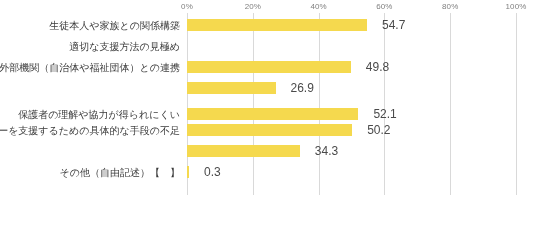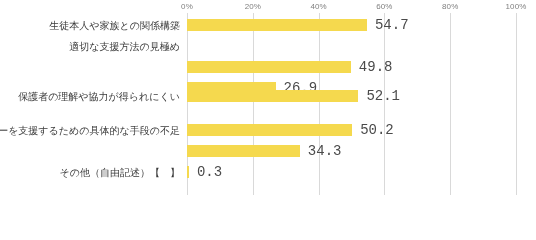--- a/index.html
+++ b/index.html
@@ -91,25 +91,24 @@
     transform: translateY(-50%);
     height: 12px;
     display: flex;
     align-items: center;
   }
   .bar {
     height: 12px;
     background: #f5d94e;
   }
   .bar-value {
-    font-size: 14px;
+    font-size: 12px;
     color: #4a4a4a;
-    margin-left: 8px;
+    margin-left: 15px;
     white-space: nowrap;
-    font-family: Liberation Mono, monospace;
   }
 </style>
 </head>
 <body>
 
 <div id="chart-root">
 
   <div id="axis-top">
       <div class="tick-label" style="left: 187px;">0%</div>
       <div class="tick-label" style="left: 252.8px;">20%</div>
@@ -133,32 +132,33 @@
         <div class="row-label">生徒本人や家族との関係構築</div>
         <div class="bar-wrap">
           <div class="bar" style="width: 179.963px; background: rgb(245, 217, 78);"></div>
           <span class="bar-value">54.7</span>
         </div>
       </div>
       <div class="row" style="top: 22px;">
         <div class="row-label">適切な支援方法の見極め</div>
       </div>
       <div class="row" style="top: 43px;">
+        <div class="row-label">外部機関（自治体や福祉団体）との連携</div>
         <div class="bar-wrap">
           <div class="bar" style="width: 163.842px; background: rgb(245, 217, 78);"></div>
           <span class="bar-value">49.8</span>
         </div>
       </div>
       <div class="row" style="top: 64px;">
         <div class="bar-wrap">
           <div class="bar" style="width: 88.501px; background: rgb(245, 217, 78);"></div>
           <span class="bar-value">26.9</span>
         </div>
       </div>
-      <div class="row" style="top: 72px;">
+      <div class="row" style="top: 90px;">
         <div class="row-label">保護者の理解や協力が得られにくい</div>
         <div class="bar-wrap">
           <div class="bar" style="width: 171.409px; background: rgb(245, 217, 78);"></div>
           <span class="bar-value">52.1</span>
         </div>
       </div>
       <div class="row" style="top: 106px;">
         <div class="row-label">ヤングケアラーを支援するための具体的な手段の不足</div>
         <div class="bar-wrap">
           <div class="bar" style="width: 165.158px; background: rgb(245, 217, 78);"></div>

